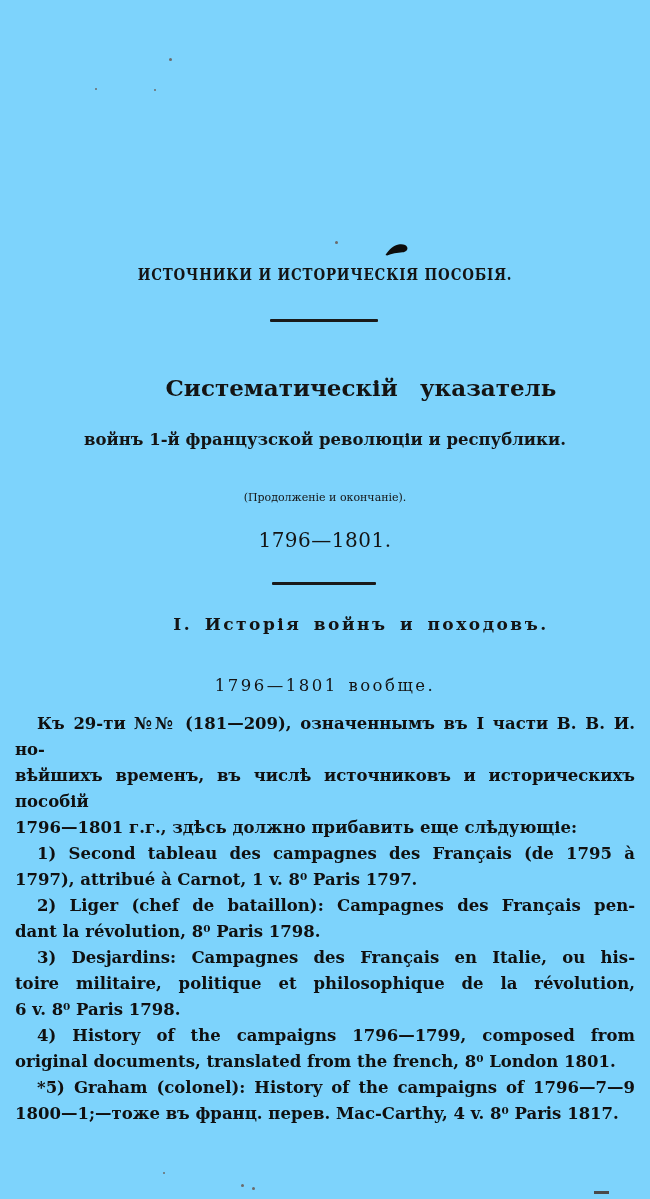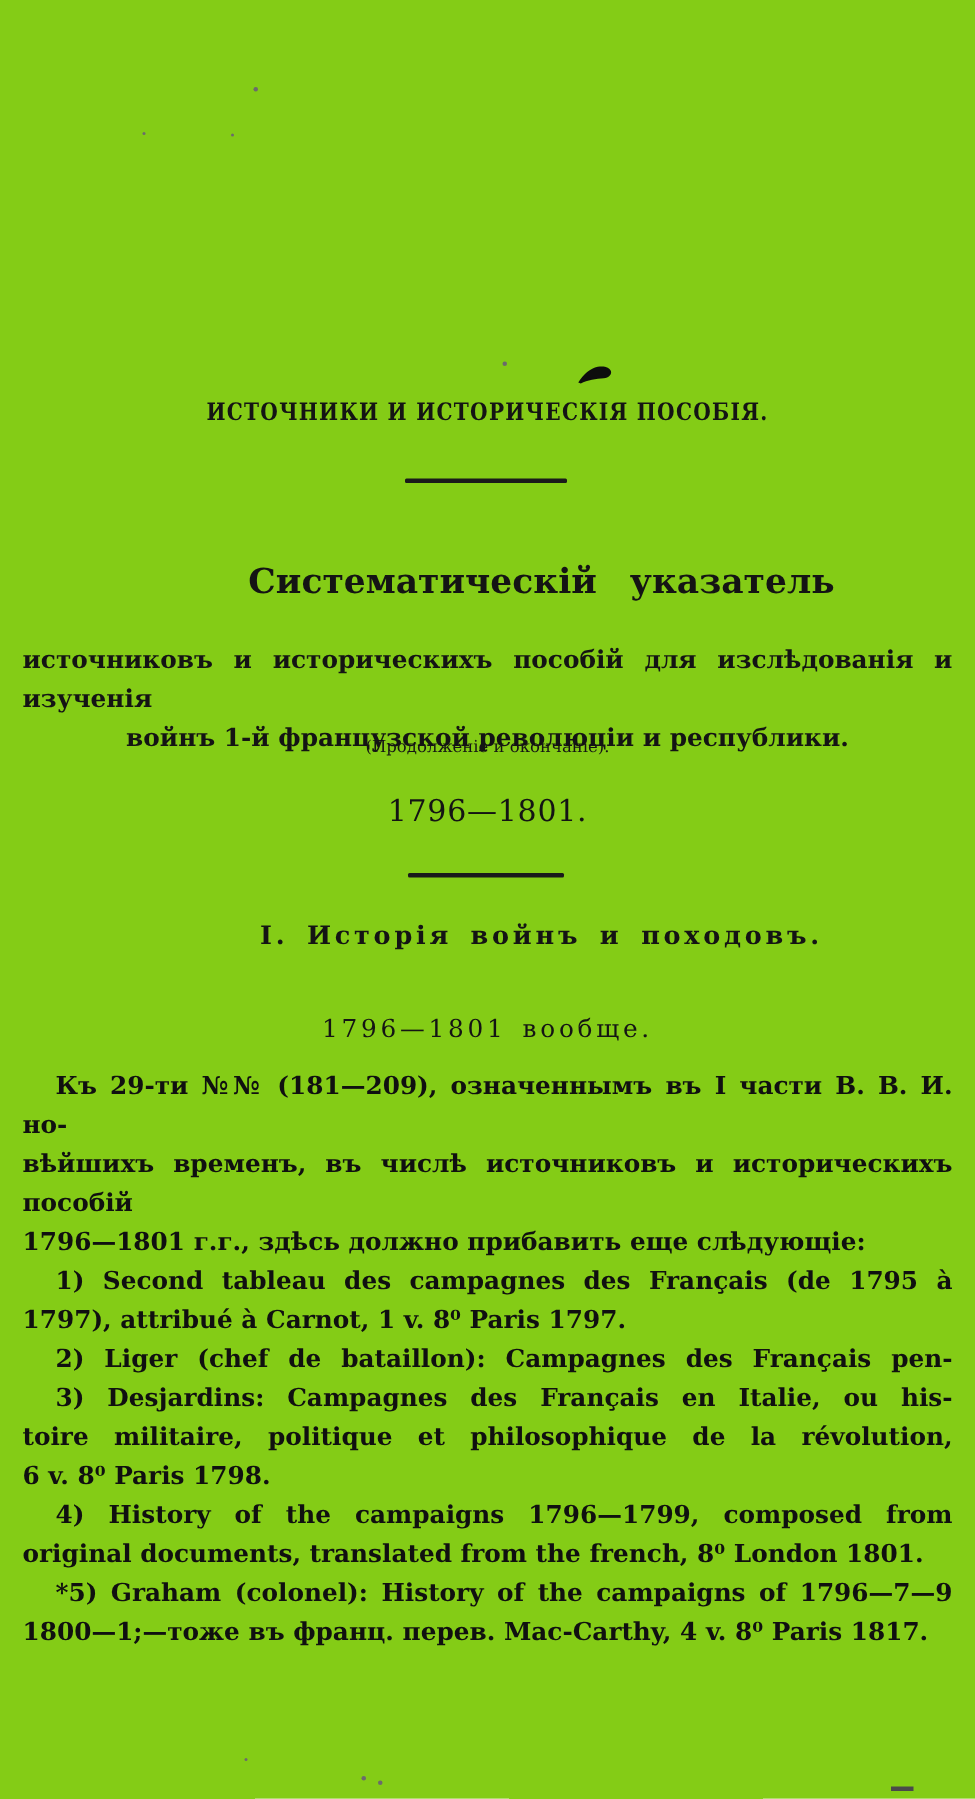--- a/index.html
+++ b/index.html
@@ -1,19 +1,19 @@
 <!DOCTYPE html>
 <html><head>
 <meta charset="utf-8">
 <style>
   html,body{margin:0;padding:0;}
   #page{
     position:relative;
     width:650px;height:1199px;
-    background:#84cc16;
+    background:#7dd3fc;
     font-family:"DejaVu Serif","Liberation Serif",serif;
     color:#141414;
     overflow:hidden;
   }
   .abs{position:absolute;}
   .center{left:0;width:650px;text-align:center;}
 
   #main-heading{
     top:265px;font-size:16px;font-weight:bold;letter-spacing:1px;
     transform:scaleX(0.84);transform-origin:50% 50%;
@@ -74,21 +74,20 @@
     <svg width="24" height="16" viewBox="0 0 24 16" aria-hidden="true">
       <path d="M0.5,12 C4,6.5 8.5,2.5 13.5,1.5 C18,0.7 21.5,2 22.3,4.4 C23,6.6 20.8,9 17.5,9.2 C12.5,9.6 6.5,10.4 2.2,12.6 Z" fill="#0d0d0d"></path>
     </svg>
   </div>
 
   <div id="rule-top" class="abs rule"></div>
 
   <div id="index-title" class="abs center">Систематическій указатель</div>
 
   <div id="subtitle" class="abs">
-      <div class="bodyline">источниковъ и историческихъ пособій для изслѣдованія и изученія</div>
       <div class="bodyline last">войнъ 1-й французской революціи и республики.</div>
     </div>
 
   <div id="continuation-note" class="abs center">(Продолженіе и окончаніе).</div>
 
   <div id="date-range" class="abs center">1796—1801.</div>
 
   <div id="rule-mid" class="abs rule"></div>
 
   <div id="section-heading" class="abs center">I. Исторія войнъ и походовъ.</div>
@@ -100,20 +99,21 @@
         <div class="bodyline">Къ 29-ти №№ (181—209), означеннымъ въ I части В. В. И. но-</div>
         <div class="bodyline">вѣйшихъ временъ, въ числѣ источниковъ и историческихъ пособій</div>
         <div class="bodyline last">1796—1801 г.г., здѣсь должно прибавить еще слѣдующіе:</div>
       </div>
     <div class="para">
         <div class="bodyline">1) Second tableau des campagnes des Français (de 1795 à</div>
         <div class="bodyline last">1797), attribué à Carnot, 1 v. 8⁰ Paris 1797.</div>
       </div>
     <div class="para">
         <div class="bodyline">2) Liger (chef de bataillon): Campagnes des Français pen-</div>
+        <div class="bodyline last">dant la révolution, 8⁰ Paris 1798.</div>
       </div>
     <div class="para">
         <div class="bodyline">3) Desjardins: Campagnes des Français en Italie, ou his-</div>
         <div class="bodyline">toire militaire, politique et philosophique de la révolution,</div>
         <div class="bodyline last">6 v. 8⁰ Paris 1798.</div>
       </div>
     <div class="para">
         <div class="bodyline">4) History of the campaigns 1796—1799, composed from</div>
         <div class="bodyline last">original documents, translated from the french, 8⁰ London 1801.</div>
       </div>

